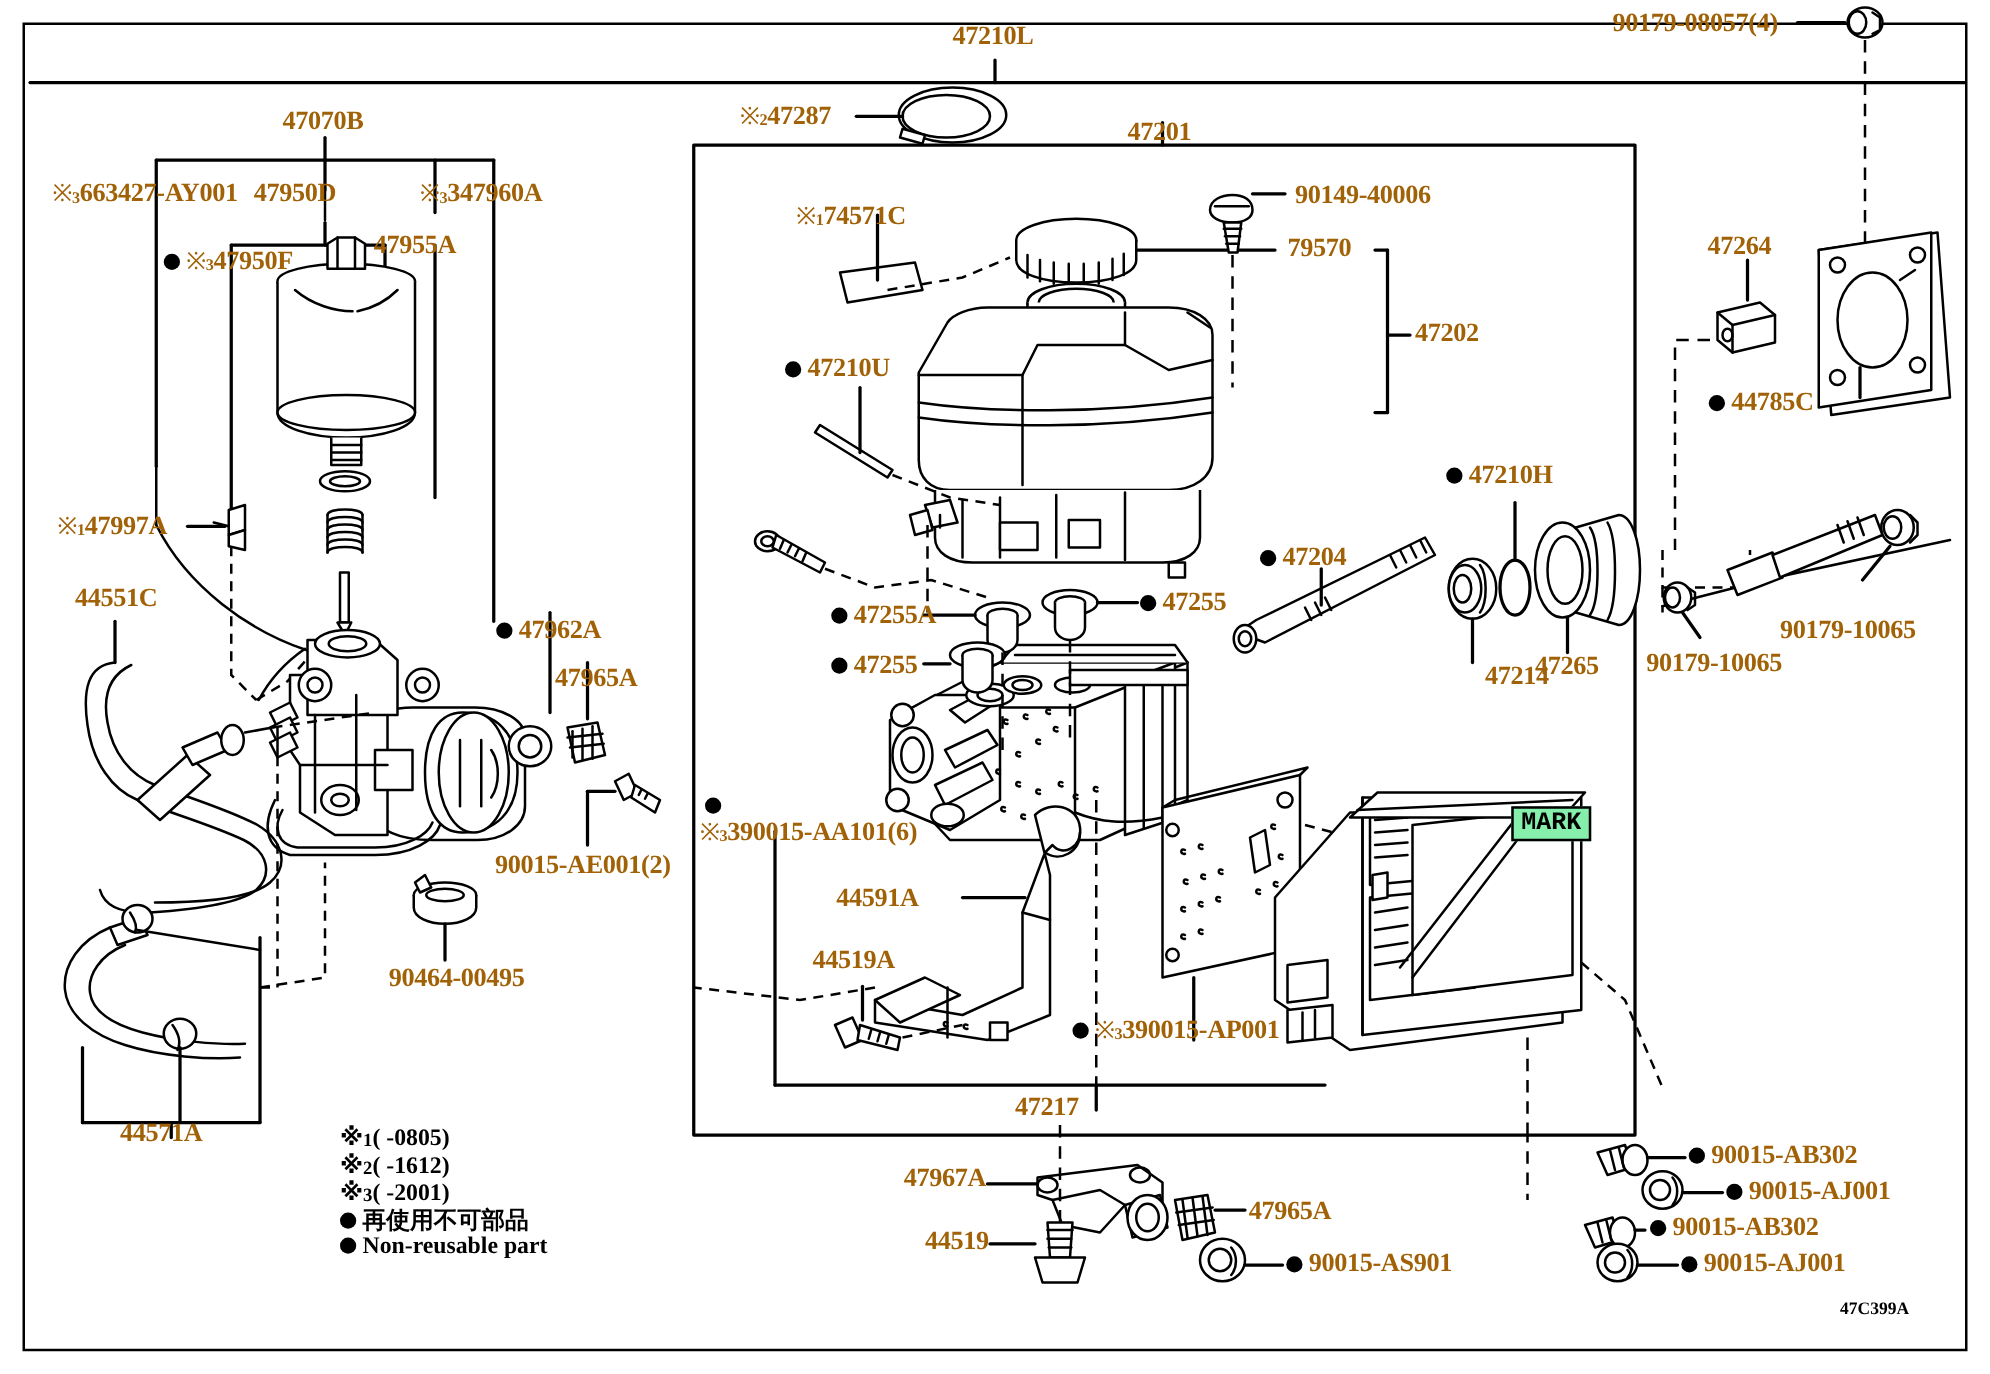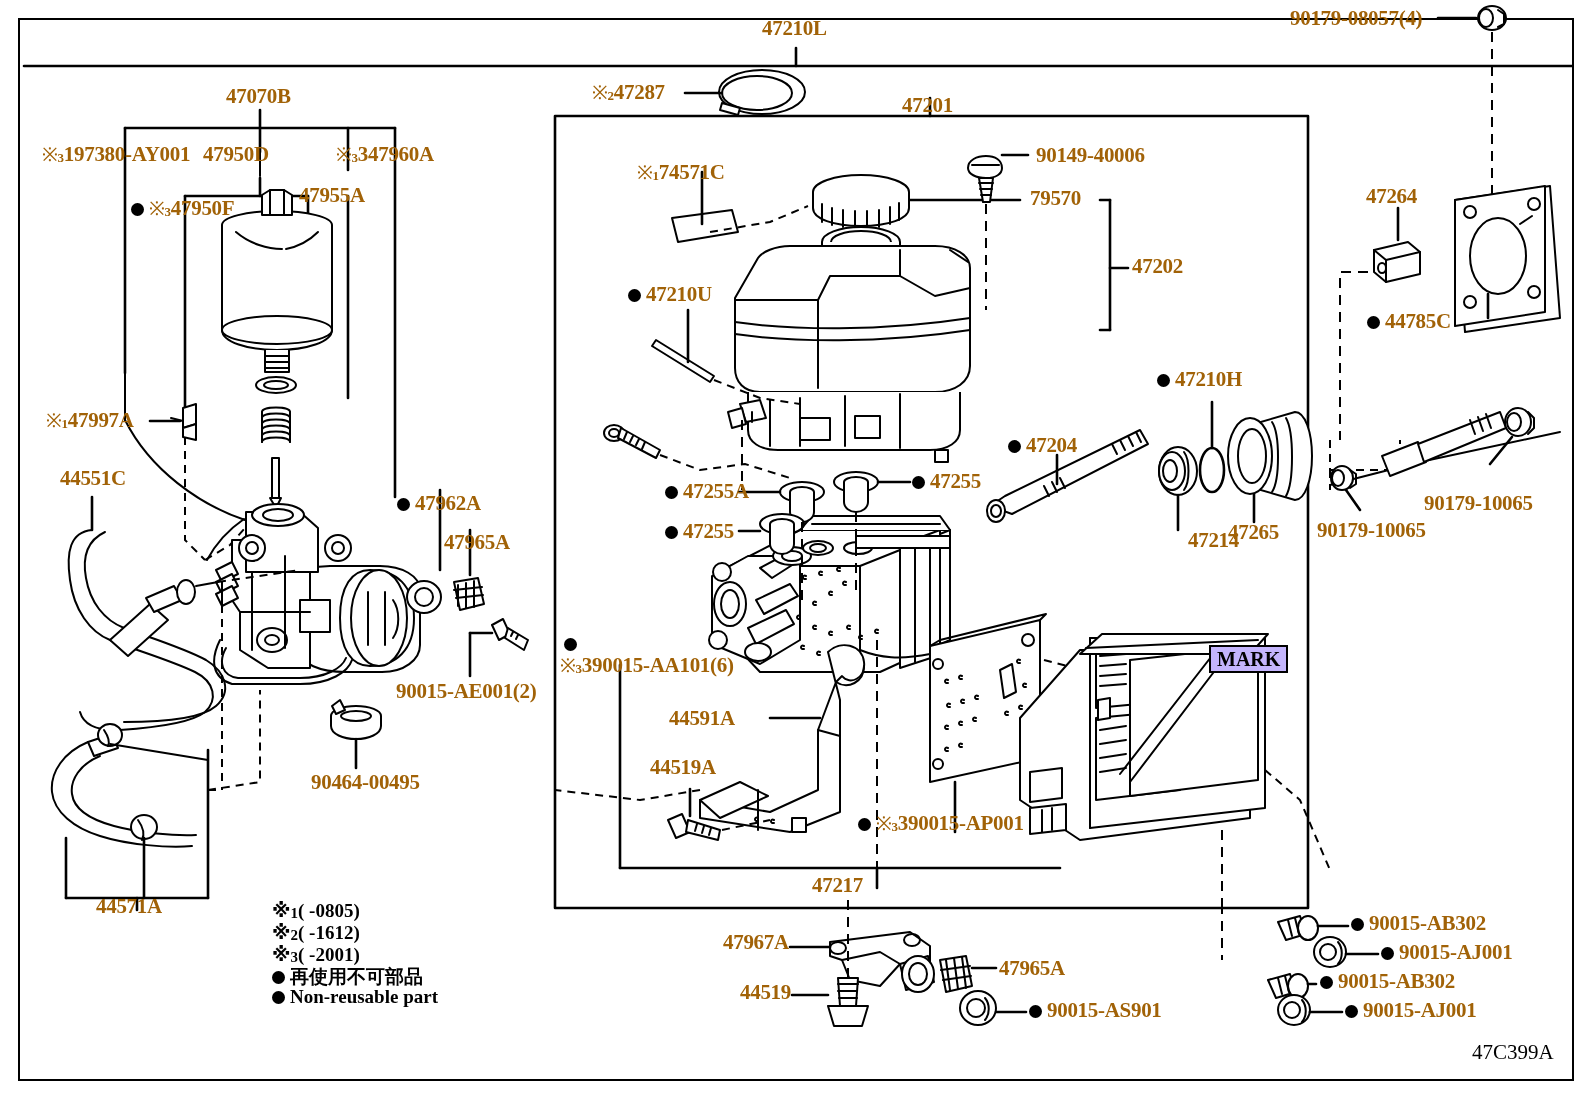--- a/index.html
+++ b/index.html
@@ -19,27 +19,27 @@
     font-size:21px;letter-spacing:-0.3px;line-height:1;
   }
   .ref{font-size:13px;font-weight:bold;vertical-align:baseline;position:relative;top:1px;}
   .dot{
     display:inline-block;width:13px;height:13px;border-radius:50%;
     background:#000;margin-right:5px;vertical-align:-1px;
   }
   .kome{font-size:19px;font-weight:normal;}
   .thin-dash-h{position:absolute;height:0;border-top:2px dashed #000;}
   .mark{
-    position:absolute;border:2px solid #000;background:#c4b5fd;
-    font-family:Liberation Serif, serif;font-weight:bold;font-size:20px;
+    position:absolute;border:2px solid #000;background:#86efac;
+    font-family:Liberation Mono, monospace;font-weight:bold;font-size:20px;
     padding:1px 6px;line-height:1.1;
   }
   .legend{position:absolute;font-family:"Liberation Serif",serif;font-weight:bold;font-size:19px;line-height:20px;}
   .legend .cjk{font-family:"DejaVu Sans",sans-serif;font-size:19px;}
-  .code{position:absolute;font-family:"Liberation Serif",serif;font-size:21px;font-weight:normal;text-align:center;}
+  .code{position:absolute;font-family:"Liberation Serif",serif;font-size:14px;font-weight:bold;text-align:center;}
   svg{position:absolute;left:0;top:0;overflow:visible;}
   svg .s{fill:none;stroke:#000;stroke-width:2;stroke-linejoin:round;stroke-linecap:round;}
   svg .s3{fill:none;stroke:#000;stroke-width:2.6;stroke-linejoin:round;stroke-linecap:round;}
   svg .f{fill:#fff;stroke:#000;stroke-width:2;stroke-linejoin:round;}
   svg .fd{fill:none;stroke:#000;stroke-width:2;stroke-dasharray:8 6;}
   svg .fd2{fill:none;stroke:#000;stroke-width:2;stroke-dasharray:10 7;}
 </style>
 </head>
 <body>
 
@@ -648,21 +648,21 @@
     </g>
 
   </svg>
 
   <div class="lbl" style="left:762px;top:18px;">47210L</div>
   <div class="lbl" style="left:592px;top:82px;"><span class="kome">※<span class="ref">2</span></span><span>47287</span></div>
   <div class="lbl" style="left:902px;top:72px;margin-top:23px;">47201</div>
   <div class="lbl" style="left:1290px;top:8px;">90179-08057(4)</div>
 
   <div class="lbl" style="left:226px;top:86px;">47070B</div>
-  <div class="lbl" style="left:42px;top:144px;"><span class="kome">※<span class="ref">3</span></span><span>197380-AY001</span></div>
+  <div class="lbl" style="left:42px;top:144px;"><span class="kome">※<span class="ref">3</span></span><span>663427-AY001</span></div>
   <div class="lbl" style="left:203px;top:144px;">47950D</div>
   <div class="lbl" style="left:336px;top:144px;"><span class="kome">※<span class="ref">3</span></span><span>347960A</span></div>
   <div class="lbl" style="left:299px;top:185px;">47955A</div>
   <div class="lbl" style="left:131px;top:198px;"><span class="dot"></span><span class="kome">※<span class="ref">3</span></span><span>47950F</span></div>
   <div class="lbl" style="left:46px;top:410px;"><span class="kome">※<span class="ref">1</span></span><span>47997A</span></div>
   <div class="lbl" style="left:60px;top:468px;">44551C</div>
   <div class="lbl" style="left:397px;top:493px;"><span class="dot"></span><span>47962A</span></div>
   <div class="lbl" style="left:444px;top:532px;">47965A</div>
   <div class="lbl" style="left:396px;top:681px;">90015-AE001(2)</div>
   <div class="lbl" style="left:311px;top:772px;">90464-00495</div>

